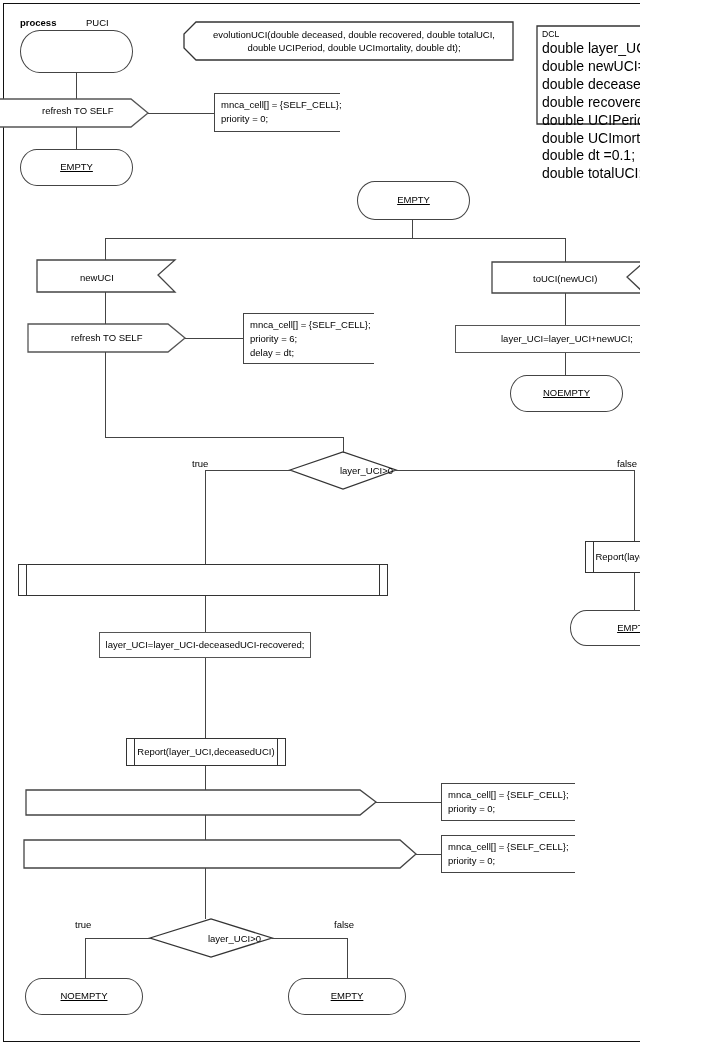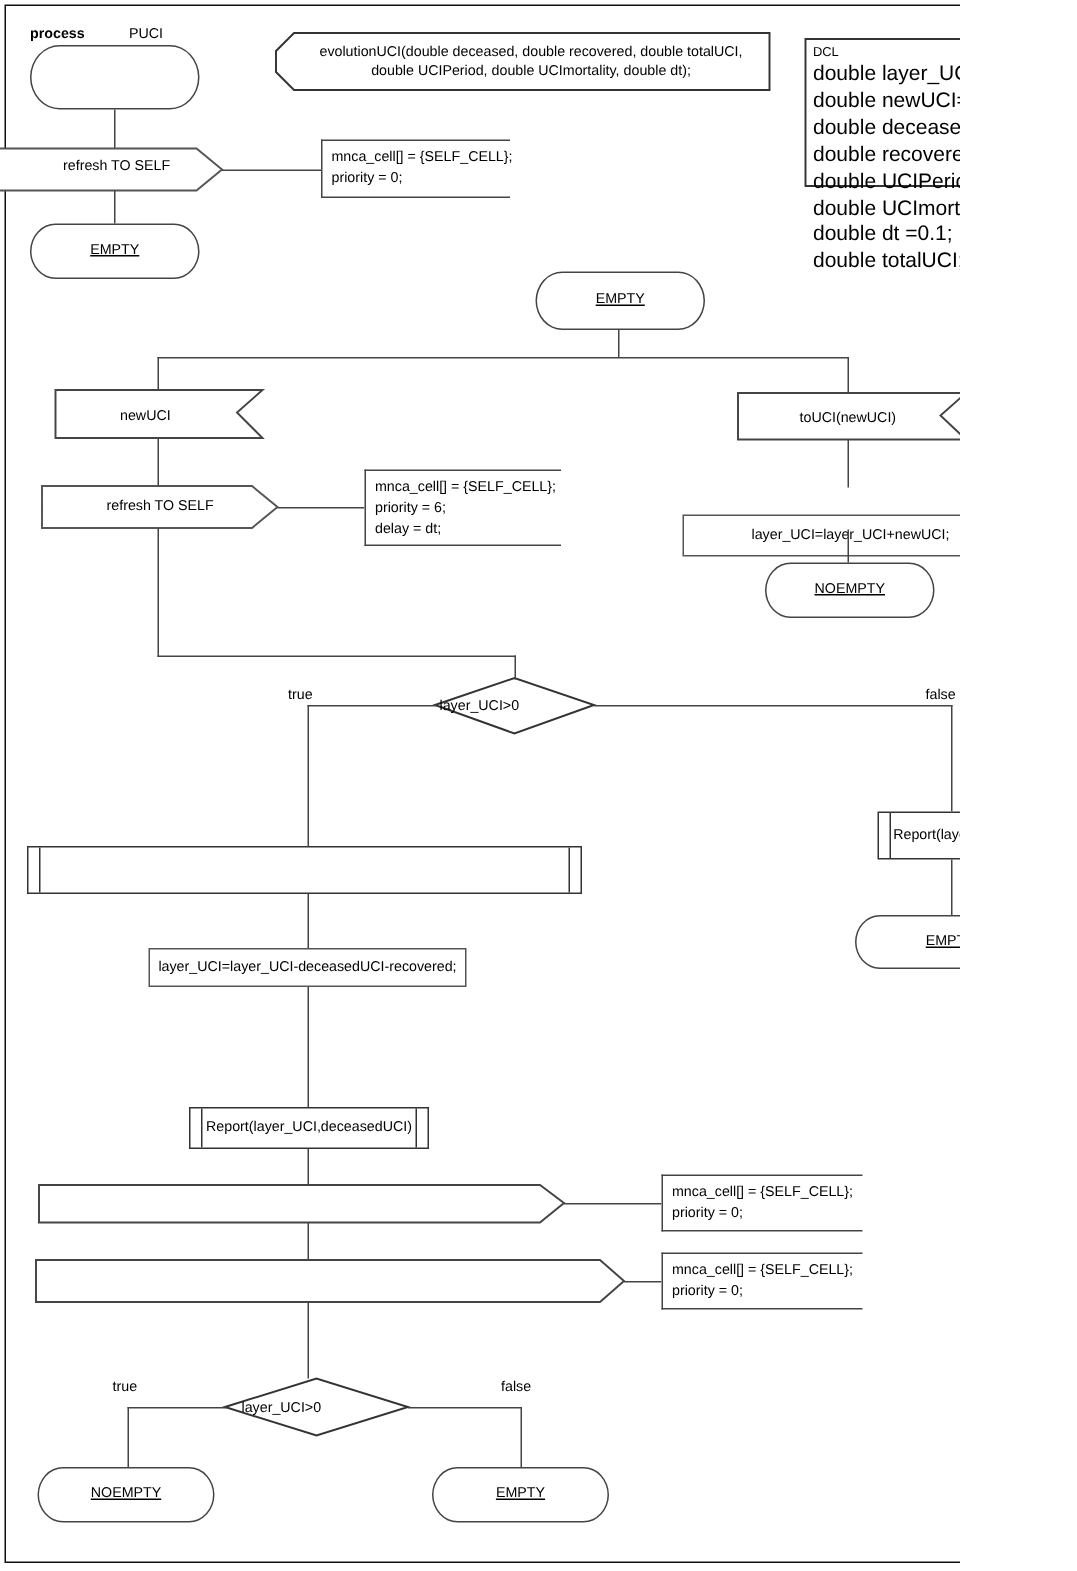--- a/index.html
+++ b/index.html
@@ -13,21 +13,21 @@
   .lnv{width:1.3px;}
   .node{position:absolute;box-sizing:border-box;display:flex;align-items:center;justify-content:center;
         font-size:9.5px;color:#000;text-align:center;line-height:1.35;background:#fff;}
   .state{border:1.4px solid #444;border-radius:22px/24px;text-decoration:underline;}
   .task{border:1.4px solid #555;}
   .taskL{justify-content:flex-start;padding-left:8px;text-align:left;}
   .proc{border:1.4px solid #333;}
   .proc .bar{position:absolute;top:0;bottom:0;width:1.3px;background:#333;}
   .cmt{position:absolute;border:1.3px solid #444;border-right:none;background:#fff;
        font-size:9.5px;line-height:1.45;padding:4px 6px 4px 6px;box-sizing:border-box;}
-  .diamond-txt{position:absolute;font-size:9.5px;text-align:left;}
+  .diamond-txt{position:absolute;font-size:9.5px;text-align:right;}
   svg{position:absolute;left:0;top:0;overflow:visible;}
   .txt{position:absolute;font-size:9.5px;white-space:pre;line-height:1.45;}
 </style>
 </head>
 <body>
 
 <div id="page">
   <div id="frame"></div>
 
   <div class="lbl b" style="left:20px;top:17px;">process</div>
@@ -93,21 +93,21 @@
   <div class="ln lnv" style="left:105px;top:292px;height:32px;"></div>
   <div class="lbl" style="left:71px;top:332px;">refresh TO SELF</div>
   <div class="ln lnh" style="left:185px;top:338px;width:58px;"></div>
   <div class="cmt" style="left:243px;top:313px;width:131px;height:51px;white-space:pre;">mnca_cell[] = {SELF_CELL};
 priority = 6;
 delay = dt;</div>
   <div class="ln lnv" style="left:105px;top:352px;height:86px;"></div>
 
   <div class="lbl" style="left:533px;top:273px;">toUCI(newUCI)</div>
   <div class="ln lnv" style="left:565px;top:293px;height:32px;"></div>
-  <div class="node task" style="left:455px;top:325px;width:224px;height:28px;margin-top:18px;">layer_UCI=layer_UCI+newUCI;</div>
+  <div class="node task" style="left:455px;top:325px;width:224px;height:28px;">layer_UCI=layer_UCI+newUCI;</div>
   <div class="ln lnv" style="left:565px;top:353px;height:22px;"></div>
   <div class="node state" style="left:510px;top:375px;width:113px;height:37px;">NOEMPTY</div>
 
   <div class="ln lnh" style="left:105px;top:437px;width:239px;"></div>
   <div class="ln lnv" style="left:343px;top:437px;height:16px;"></div>
 
   <div class="diamond-txt" style="left:293px;top:465px;width:100px;">layer_UCI&gt;0</div>
   <div class="lbl" style="left:192px;top:458px;">true</div>
   <div class="lbl" style="left:617px;top:458px;">false</div>
 

